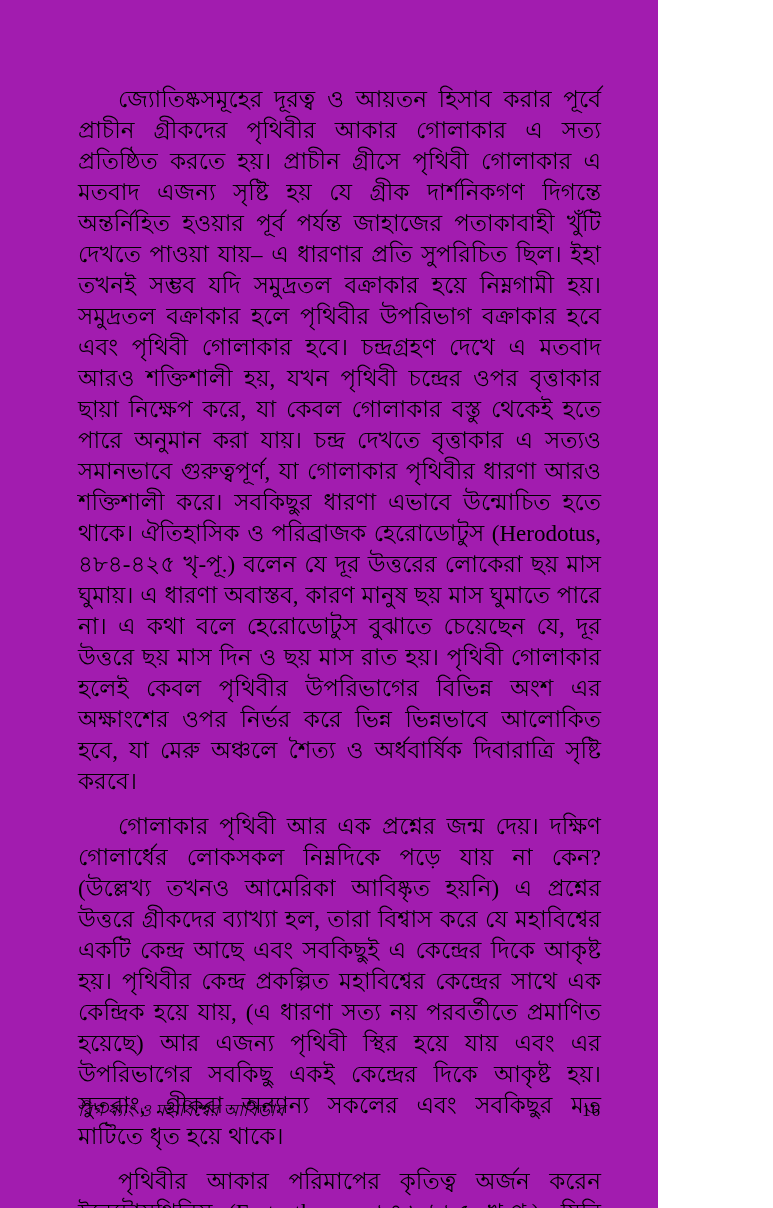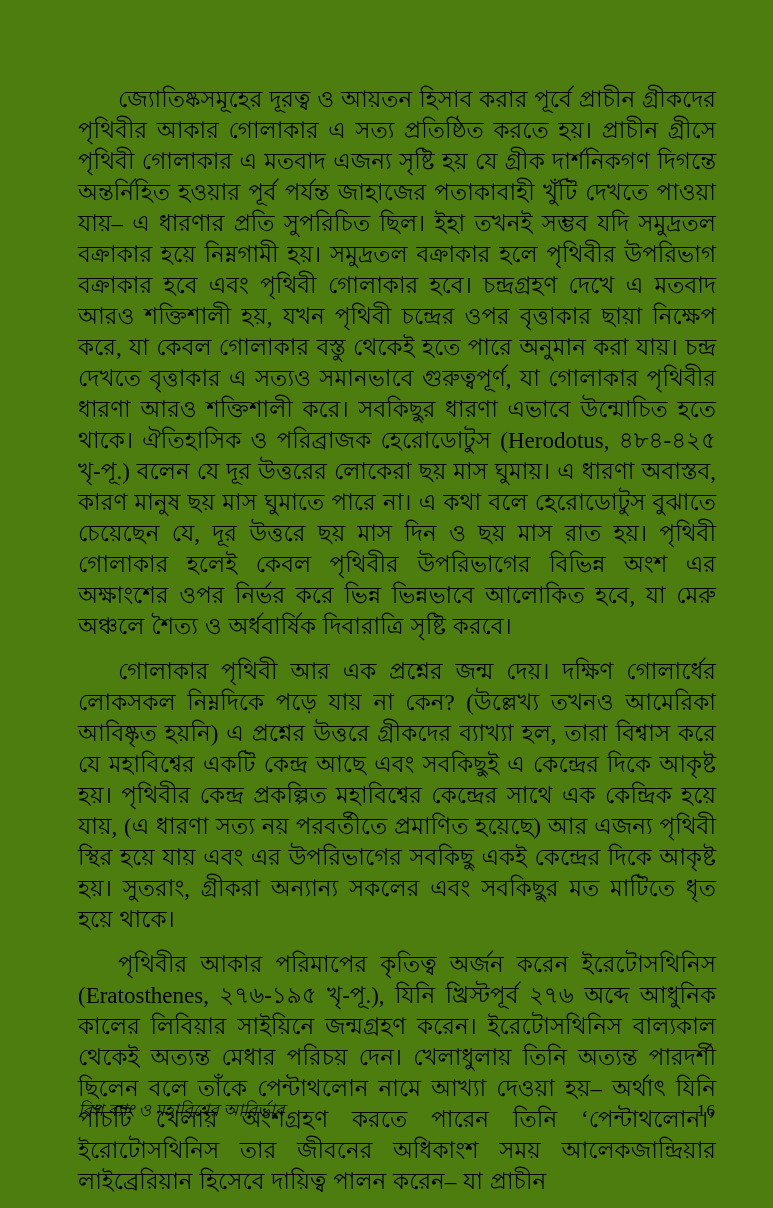--- a/index.html
+++ b/index.html
@@ -10,23 +10,23 @@
   body {
     width: 773px;
     height: 1208px;
     position: relative;
     color: #000000;
     font-family: "Liberation Serif", serif;
     overflow: hidden;
   }
   .page {
     position: relative;
-    width: 773px;
+    width: 658px;
     height: 1208px;
-    background: #4d7c0f;
+    background: #a21caf;
   }
   .text-block {
     position: absolute;
     left: 78px;
     right: 57px;
     top: 84px;
   }
   .para {
     margin: 0 0 14px 0;
     font-size: 23px;

